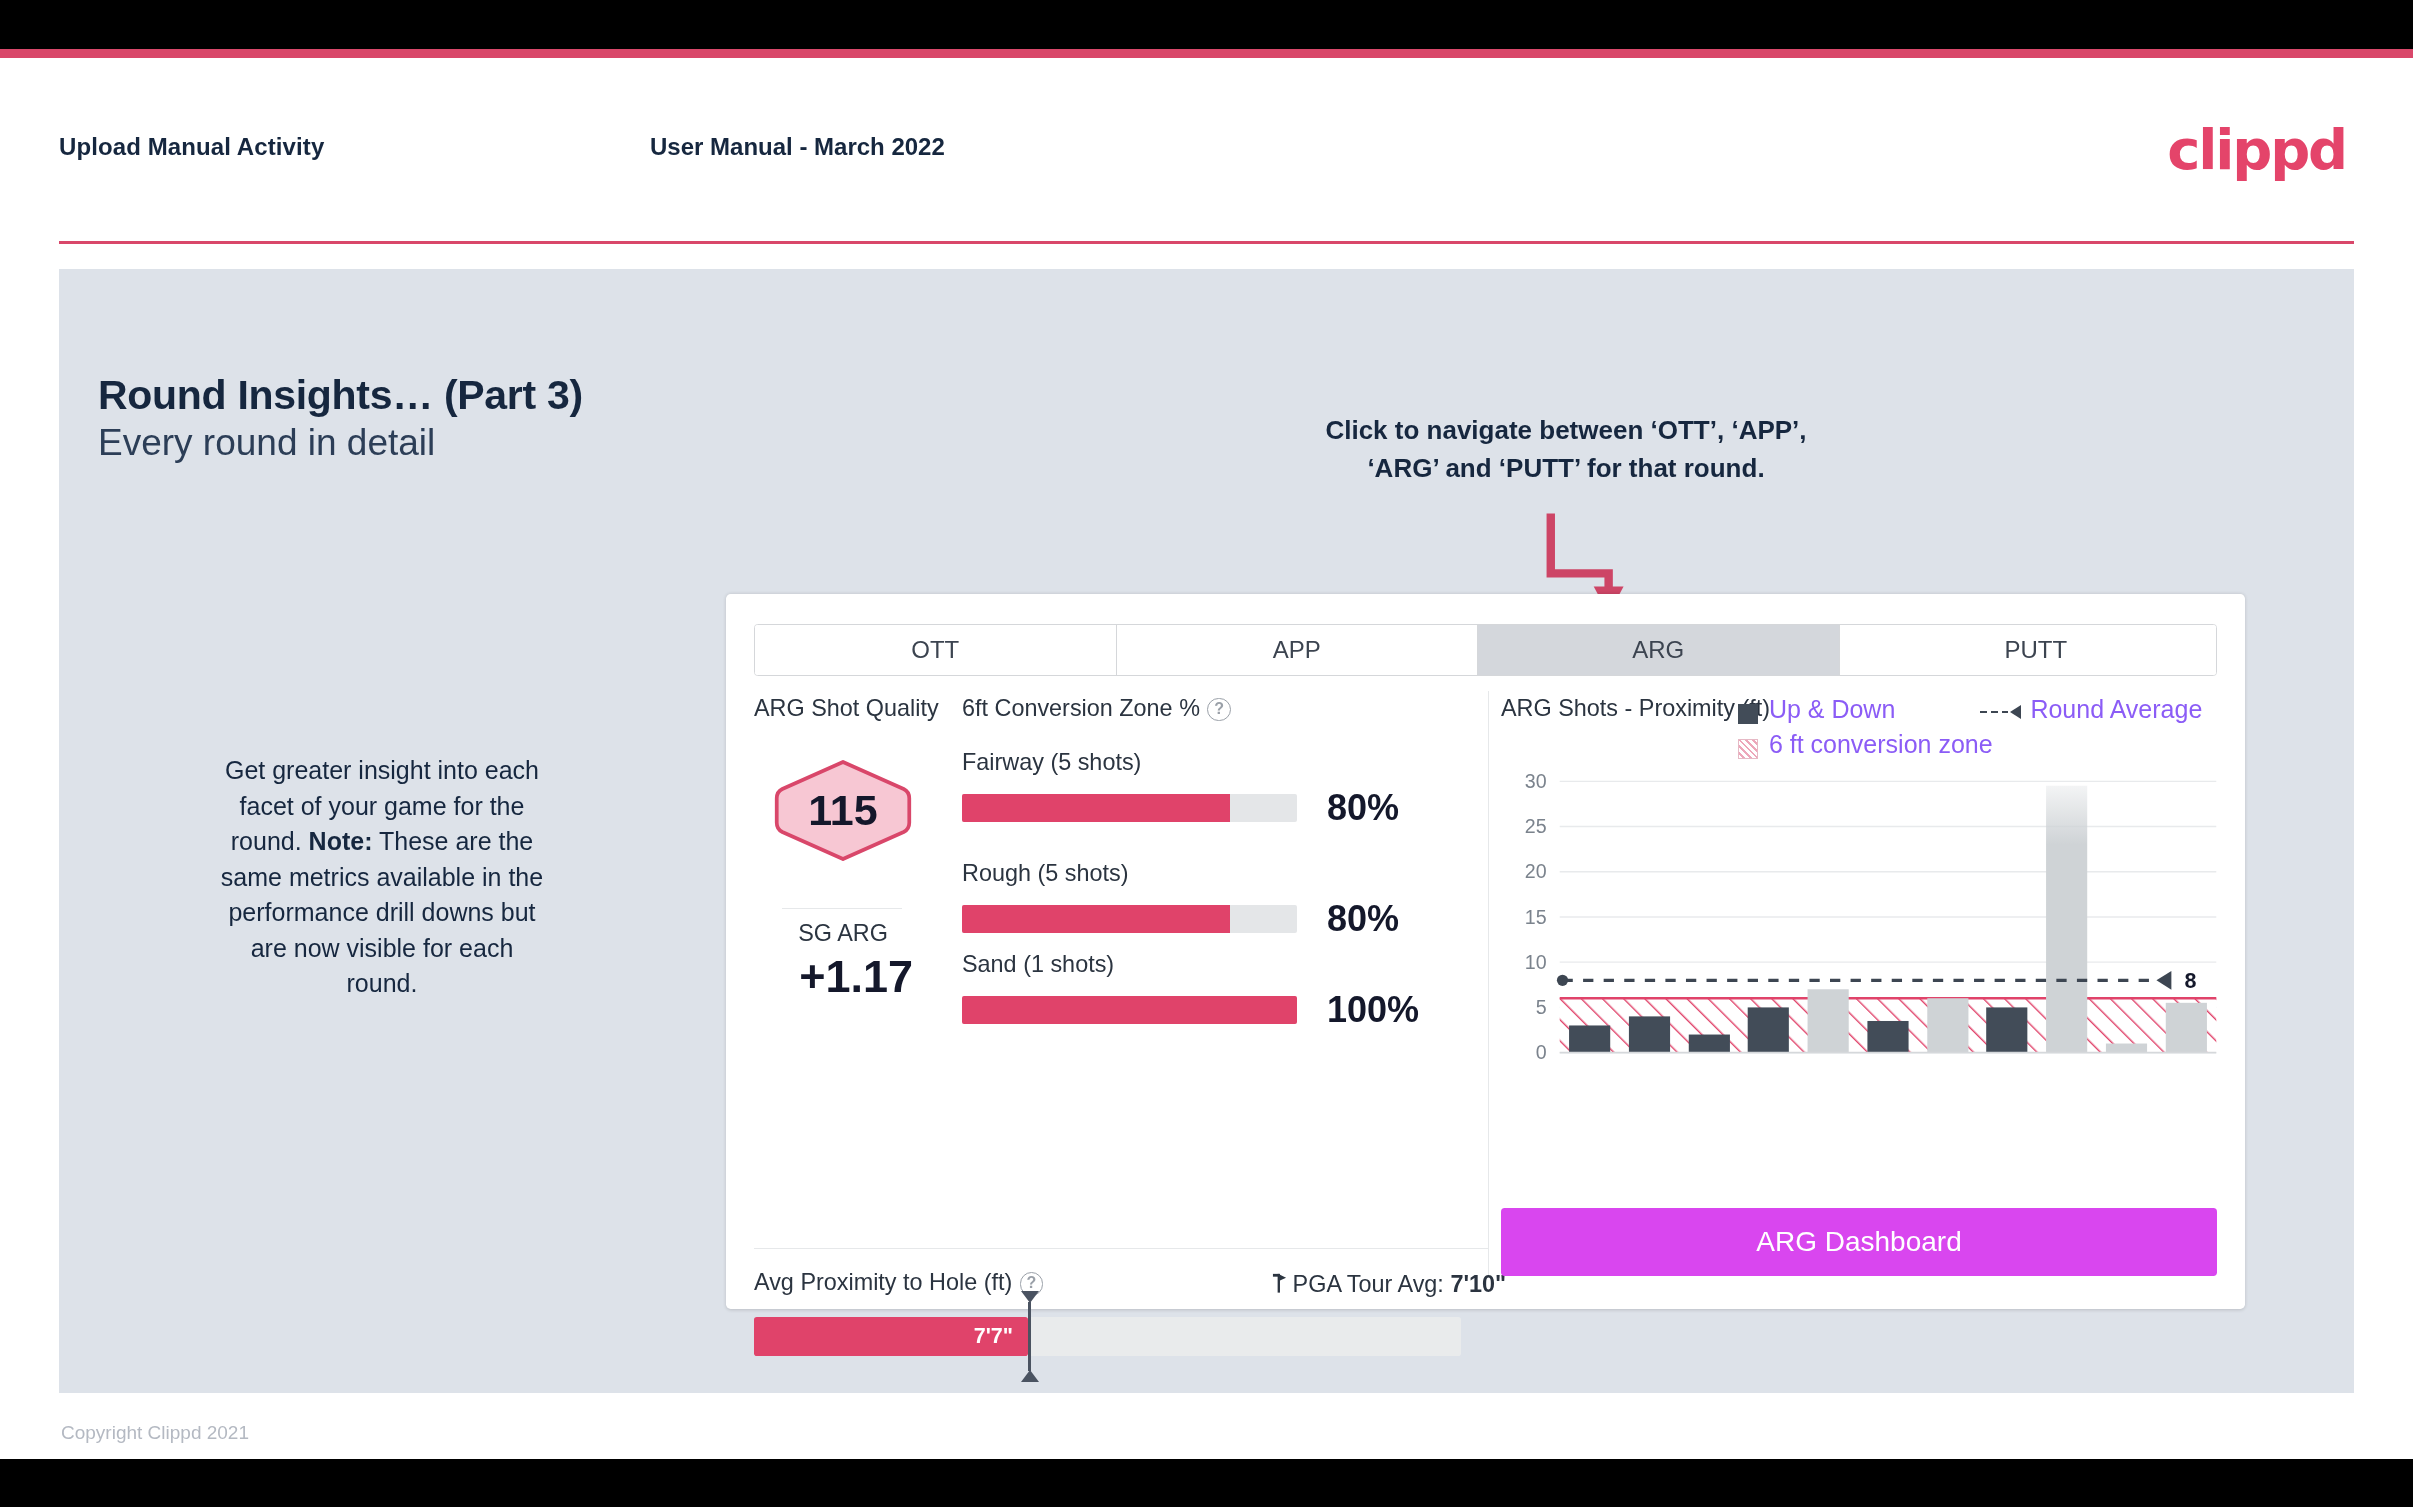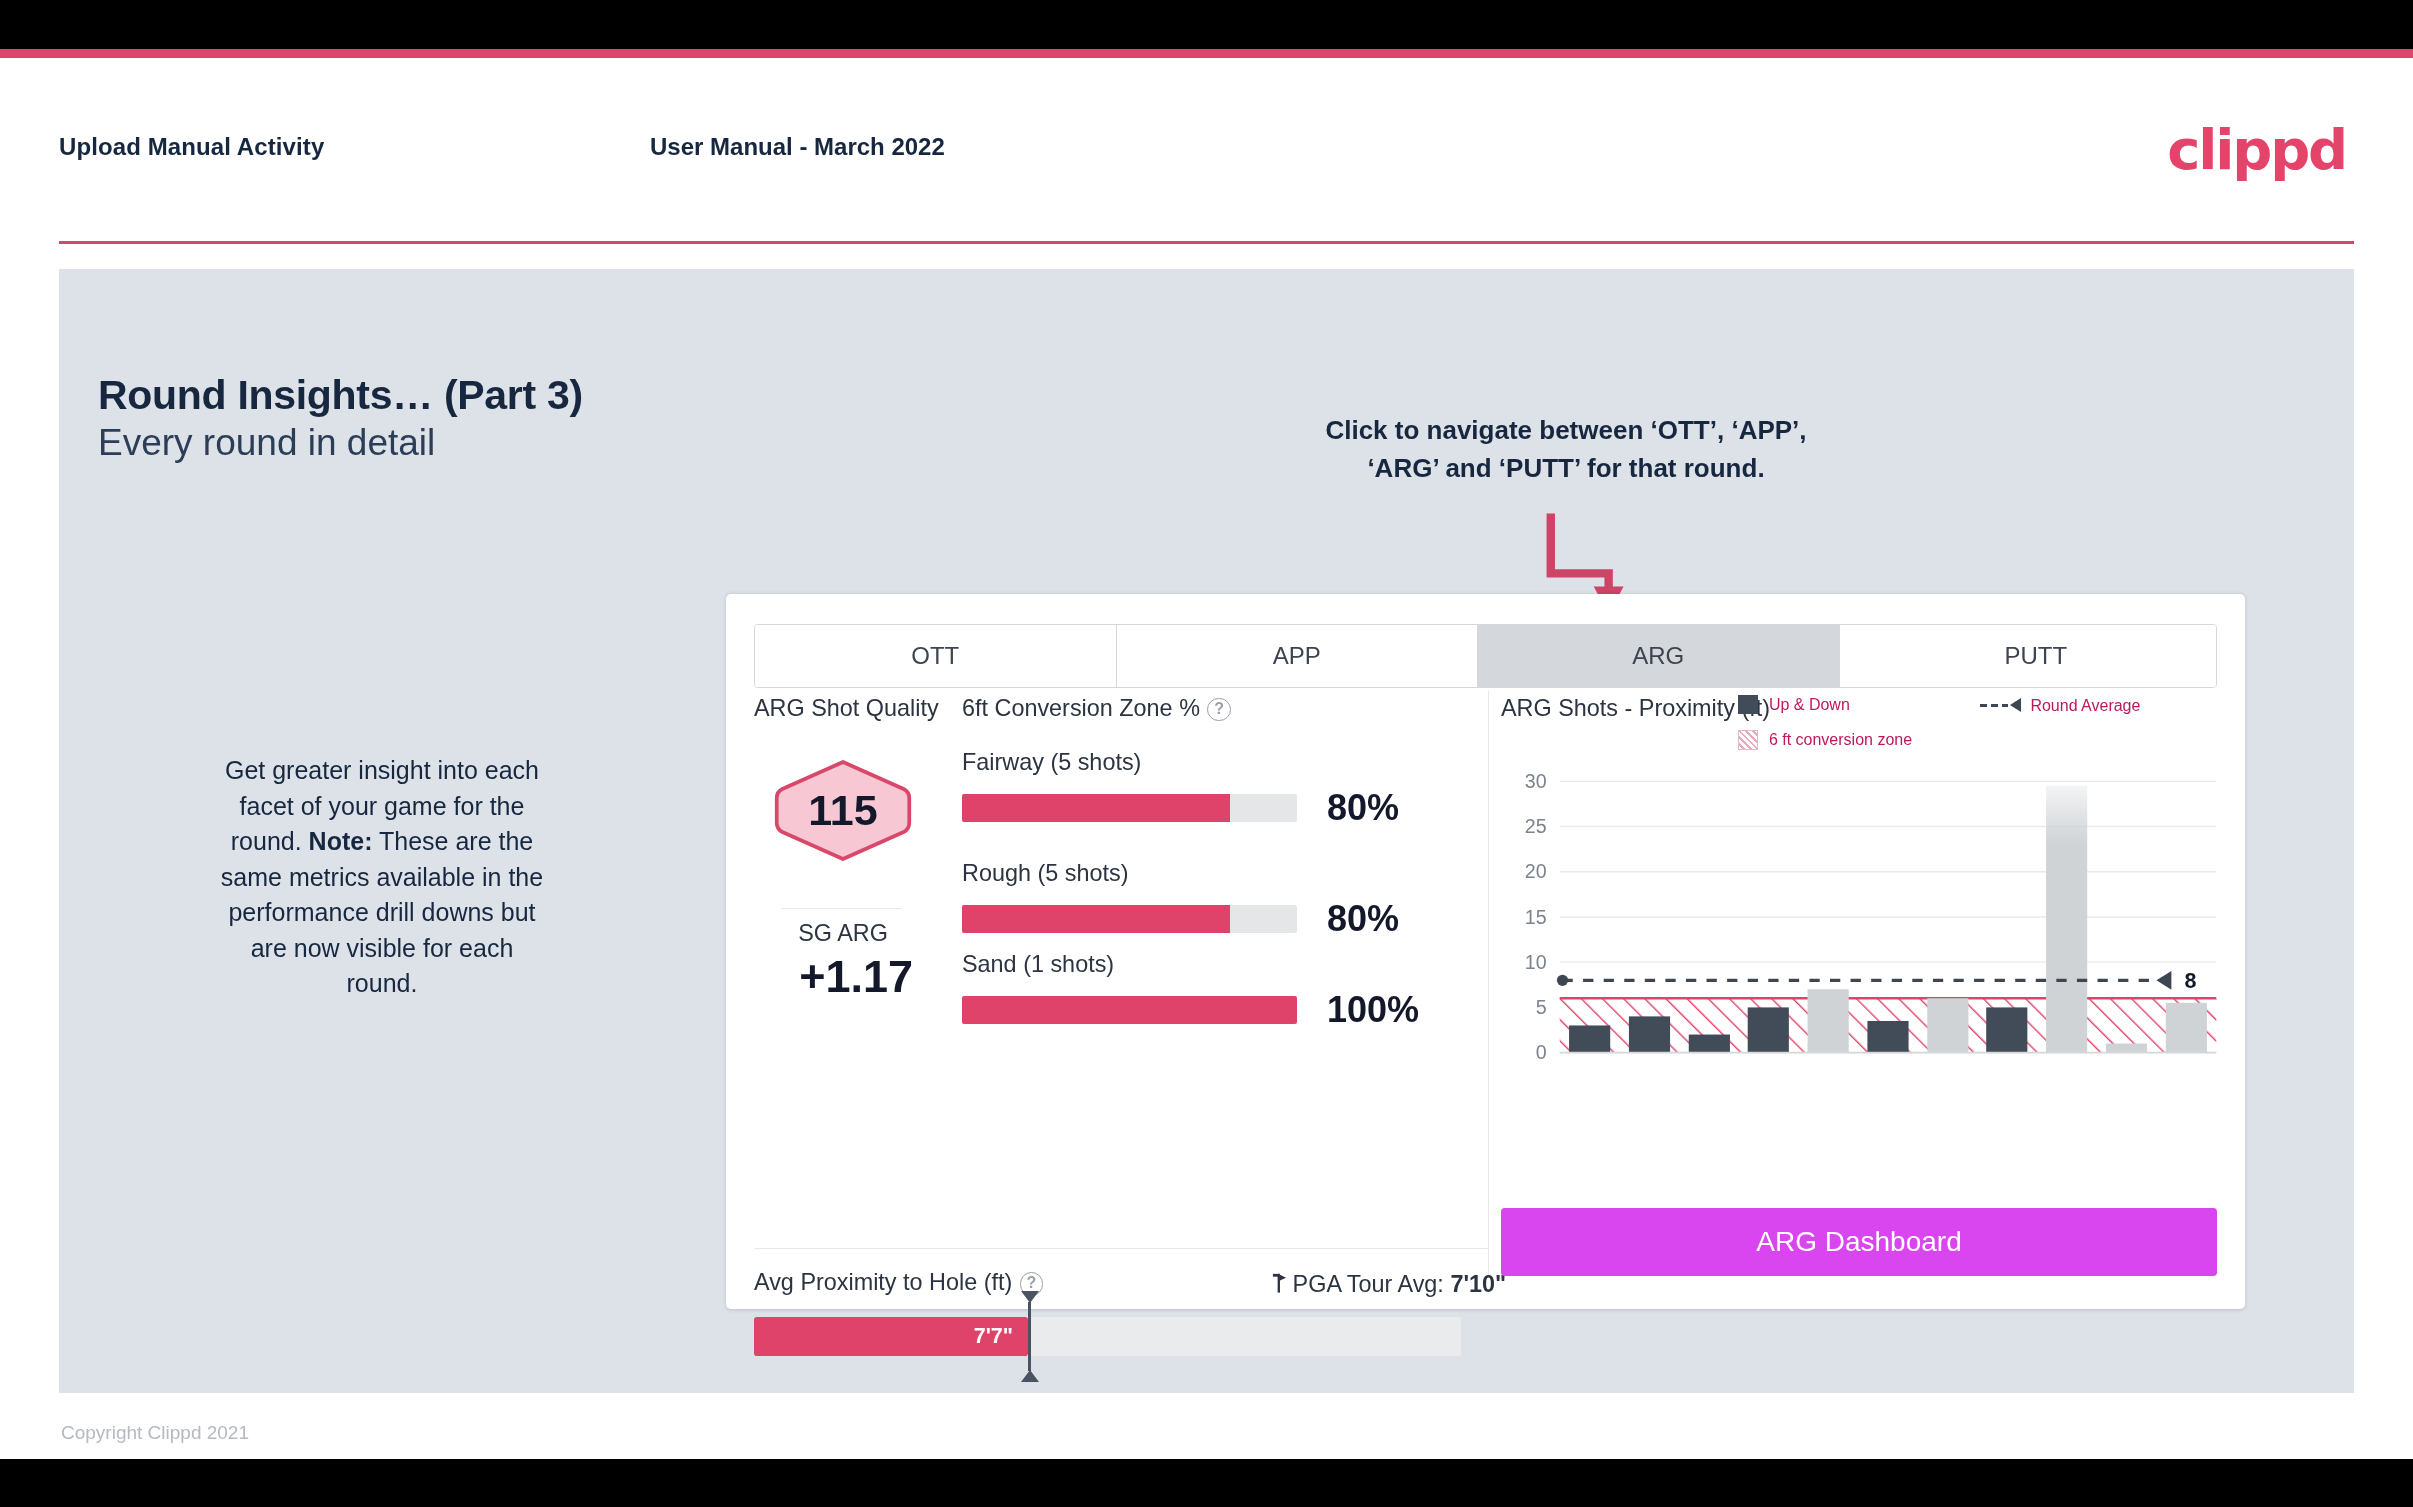--- a/index.html
+++ b/index.html
@@ -79,21 +79,21 @@
   #card {
     position: absolute; left: 726px; top: 545px;
     width: 1519px; height: 715px;
     background: #ffffff;
     border-radius: 4.7px;
     box-shadow: 0 0.9px 3.7px rgba(0,0,0,.16);
   }
   
   #tabs {
     position: absolute; left: 28px; top: 30px;
-    width: 1463px; height: 64px;
+    width: 1463px; height: 52px;
     display: flex;
     border: 0.9px solid #d5d7da; border-radius: 3.7px;
     overflow: hidden;
     background: #fff;
   }
   .tab {
     flex: 1; display: flex; align-items: center; justify-content: center;
     font-size: 24px; color: #3c4450;
     border-right: 0.9px solid #d5d7da;
     background: #fff;
@@ -196,22 +196,22 @@
   
   #right-col {
     position: absolute; left: 775px; top: 97px;
     width: 716px; height: 585px;
   }
   #chart-title {
     position: absolute; left: 0; top: 3.7px;
     font-size: 23.4px; color: #2b3440; white-space: nowrap;
   }
   .legend-item {
-    position: absolute; display: flex; align-items: center;
-    font-size: 16px; color: #be185d; white-space: nowrap;
+    position: absolute; display: flex; align-items: flex-end;
+    font-size: 25px; color: #8b5cf6; white-space: nowrap;
   }
   #lg-updown { left: 237px; top: 3.7px; }
   #lg-roundavg { left: 479px; top: 3.7px; }
   #lg-zone { left: 237px; top: 39px; }
   .sw-square {
     width: 19.7px; height: 19.7px; background: #424c58; margin-right: 11.2px;
   }
   .sw-hatch {
     width: 19.7px; height: 19.7px; margin-right: 11.2px;
     border: 0.9px solid #e6b9c5;

